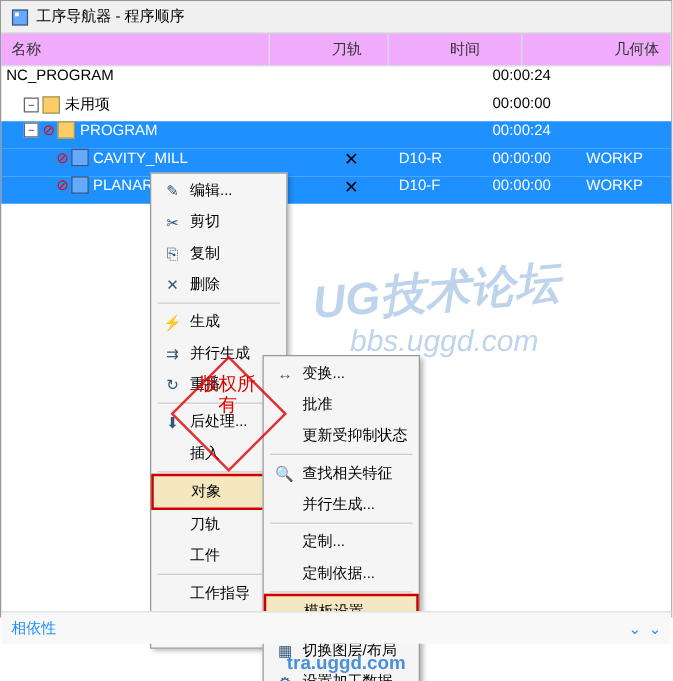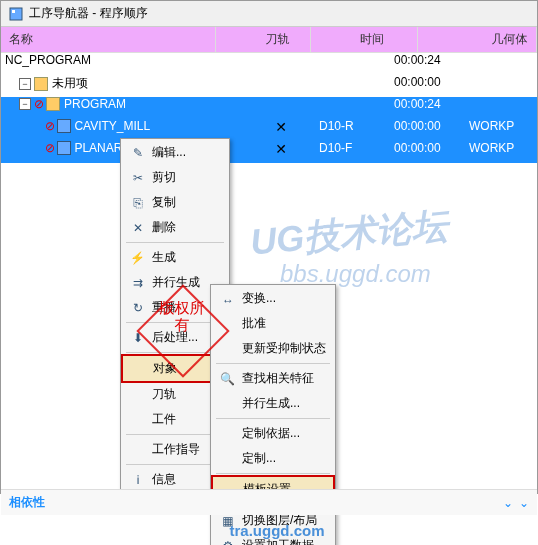--- a/index.html
+++ b/index.html
@@ -35,21 +35,21 @@
 .menu-item { display: flex; align-items: center; padding: 4px 8px; cursor: default; }
 .menu-item.highlighted { background: #f5e8c0; border: 2px solid #c00; margin: -1px; }
 .menu-icon { width: 16px; height: 16px; margin-right: 6px; display: inline-flex; align-items: center; justify-content: center; color: #357; }
 .menu-sep { height: 1px; background: #ccc; margin: 2px 4px; }
 .submenu-arrow { margin-left: auto; color: #333; font-size: 10px; }
 .watermark { position: absolute; left: 250px; top: 210px; font-size: 36px; font-weight: bold; color: rgba(70,130,200,0.35); pointer-events: none; transform: rotate(-5deg); white-space: nowrap; font-style: italic; }
 .watermark-sub { position: absolute; left: 280px; top: 260px; font-size: 24px; color: rgba(70,130,200,0.35); pointer-events: none; font-style: italic; }
 .stamp { position: absolute; left: 150px; top: 298px; width: 66px; height: 66px; border: 2px solid #d00; transform: rotate(45deg); pointer-events: none; opacity: 0.8; }
 .stamp-text { position: absolute; left: 154px; top: 300px; color: #d00; font-size: 15px; width: 56px; text-align: center; pointer-events: none; line-height: 1.1; }
 .footer-bar { position: absolute; bottom: 30px; left: 1px; right: 1px; display: flex; align-items: center; padding: 4px 8px; font-size: 12px; background: #f8f8f8; border-top: 1px solid #ddd; }
-.footer-label { color: #1e90ff; font-weight: bold; }
+.footer-label { color: #1e90ff; }
 .footer-arrows { margin-left: auto; display: flex; gap: 6px; }
 .footer-arrows span { color: #1e90ff; cursor: pointer; }
 .bottom-link { position: absolute; bottom: 6px; left: 16px; right: 0; text-align: center; color: #4a90d9; font-size: 15px; font-weight: bold; }
 </style>
 </head>
 <body>
 
 <div class="window">
   <div class="titlebar">
     <span class="title-icon">
@@ -149,20 +149,25 @@
     </div>
   <div class="menu-item">
       <span class="menu-icon">↻</span>
       <span>重播</span>
     </div>
   <div class="menu-sep"></div>
   <div class="menu-item">
       <span class="menu-icon">⬇</span>
       <span>后处理...</span>
     </div>
+  <div class="menu-item">
+      <span class="menu-icon"></span>
+      <span>插入</span>
+      <span class="submenu-arrow">▶</span>
+    </div>
   <div class="menu-sep"></div>
   <div class="menu-item highlighted">
       <span class="menu-icon"></span>
       <span>对象</span>
       <span class="submenu-arrow">▶</span>
     </div>
   <div class="menu-item">
       <span class="menu-icon"></span>
       <span>刀轨</span>
       <span class="submenu-arrow">▶</span>
@@ -203,25 +208,25 @@
       <span class="menu-icon">🔍</span>
       <span>查找相关特征</span>
     </div>
   <div class="menu-item">
       <span class="menu-icon"></span>
       <span>并行生成...</span>
     </div>
   <div class="menu-sep"></div>
   <div class="menu-item">
       <span class="menu-icon"></span>
+      <span>定制...</span>
+    </div>
+  <div class="menu-item">
+      <span class="menu-icon"></span>
       <span>定制依据...</span>
-    </div>
-  <div class="menu-item">
-      <span class="menu-icon"></span>
-      <span>定制...</span>
     </div>
   <div class="menu-sep"></div>
   <div class="menu-item highlighted">
       <span class="menu-icon"></span>
       <span>模板设置...</span>
     </div>
   <div class="menu-sep"></div>
   <div class="menu-item">
       <span class="menu-icon">▦</span>
       <span>切换图层/布局</span>

